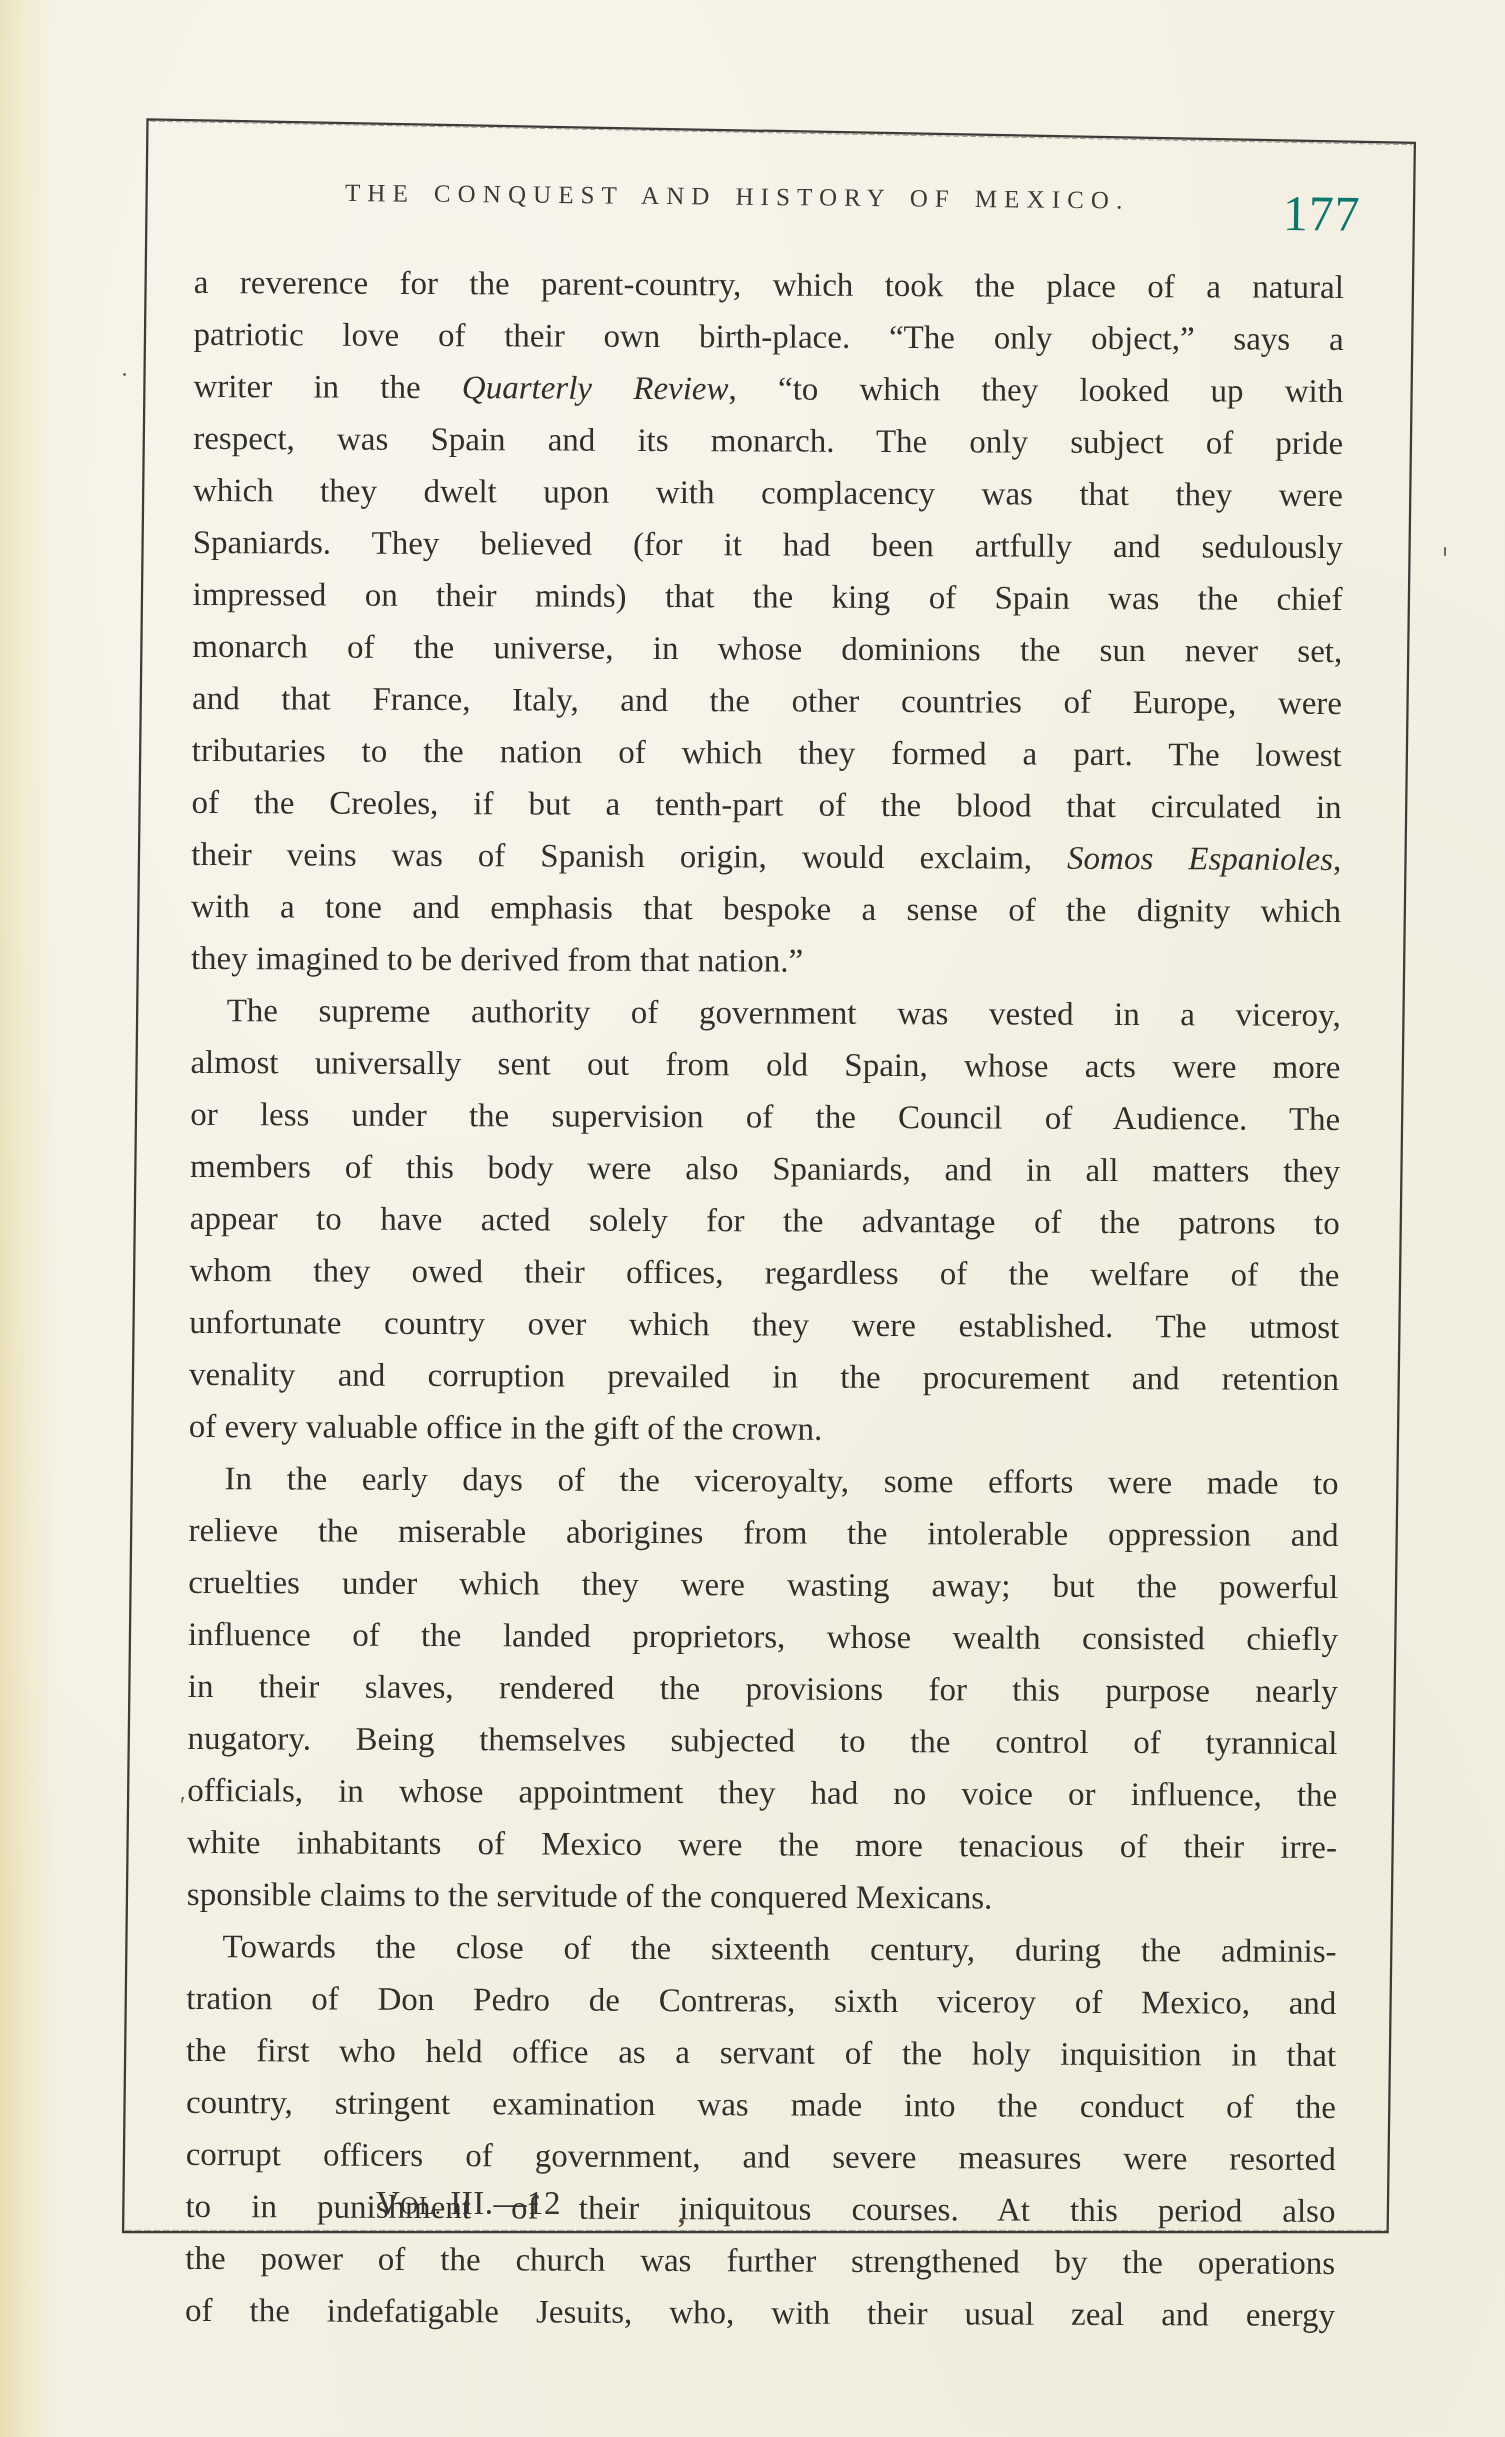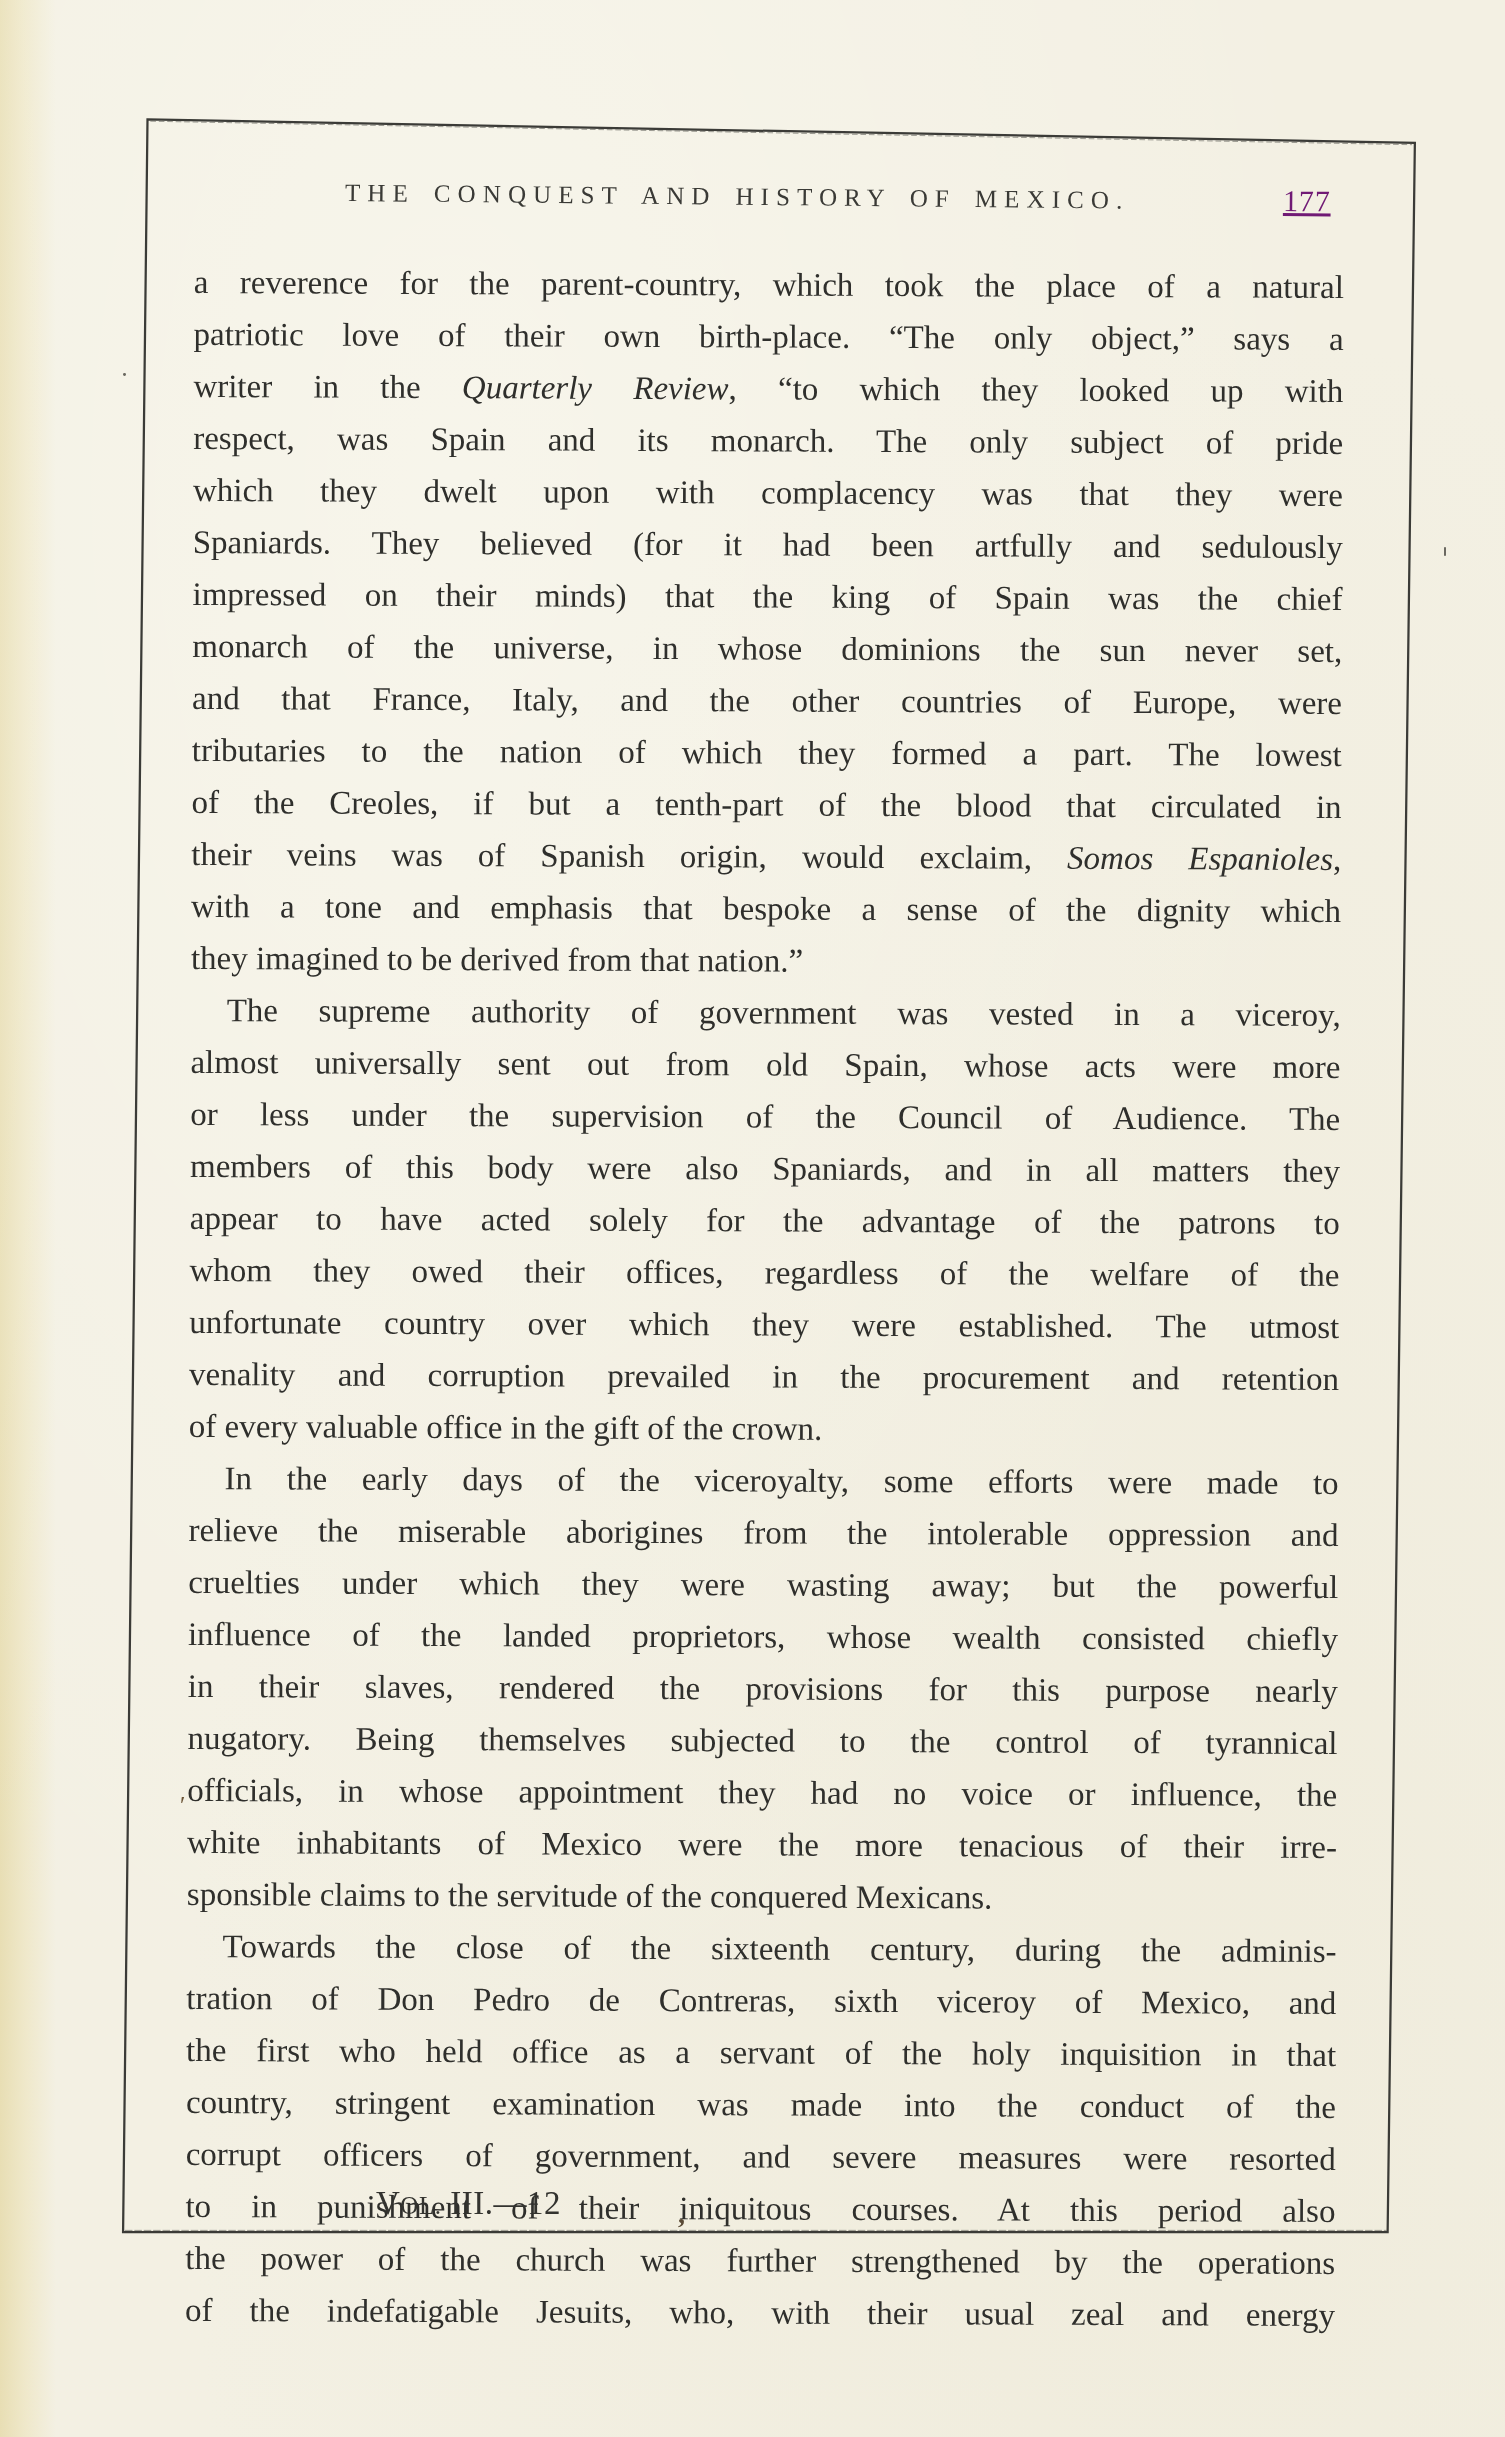--- a/index.html
+++ b/index.html
@@ -53,24 +53,23 @@
     font-size: 25px;
     letter-spacing: 7.1px;
     word-spacing: 5.6px;
     color: #3a3a36;
     white-space: nowrap;
   }
   .page-number {
     position: absolute;
     left: 938px;
     top: 0;
-    font-size: 30px;
+    font-size: 50px;
     letter-spacing: 0.9px;
-    color: #701a75;
-    text-decoration: underline;
+    color: #0f766e;
   }
   .body-text {
     position: absolute;
     left: 194px;
     top: 256px;
     width: 1150px;
     transform: rotate(0.25deg);
     transform-origin: left top;
   }
   .line {

